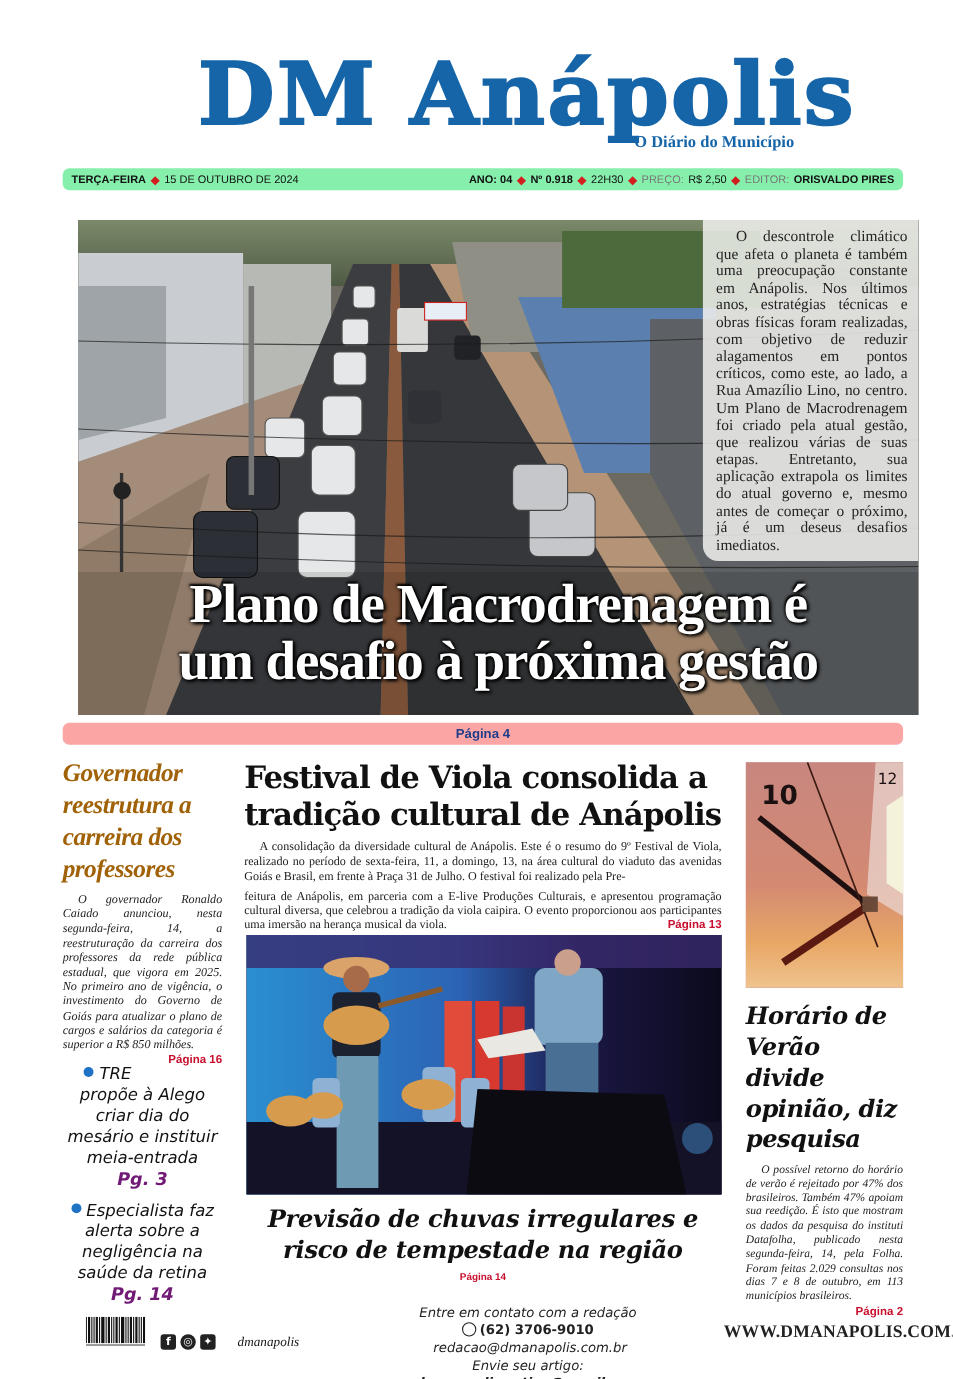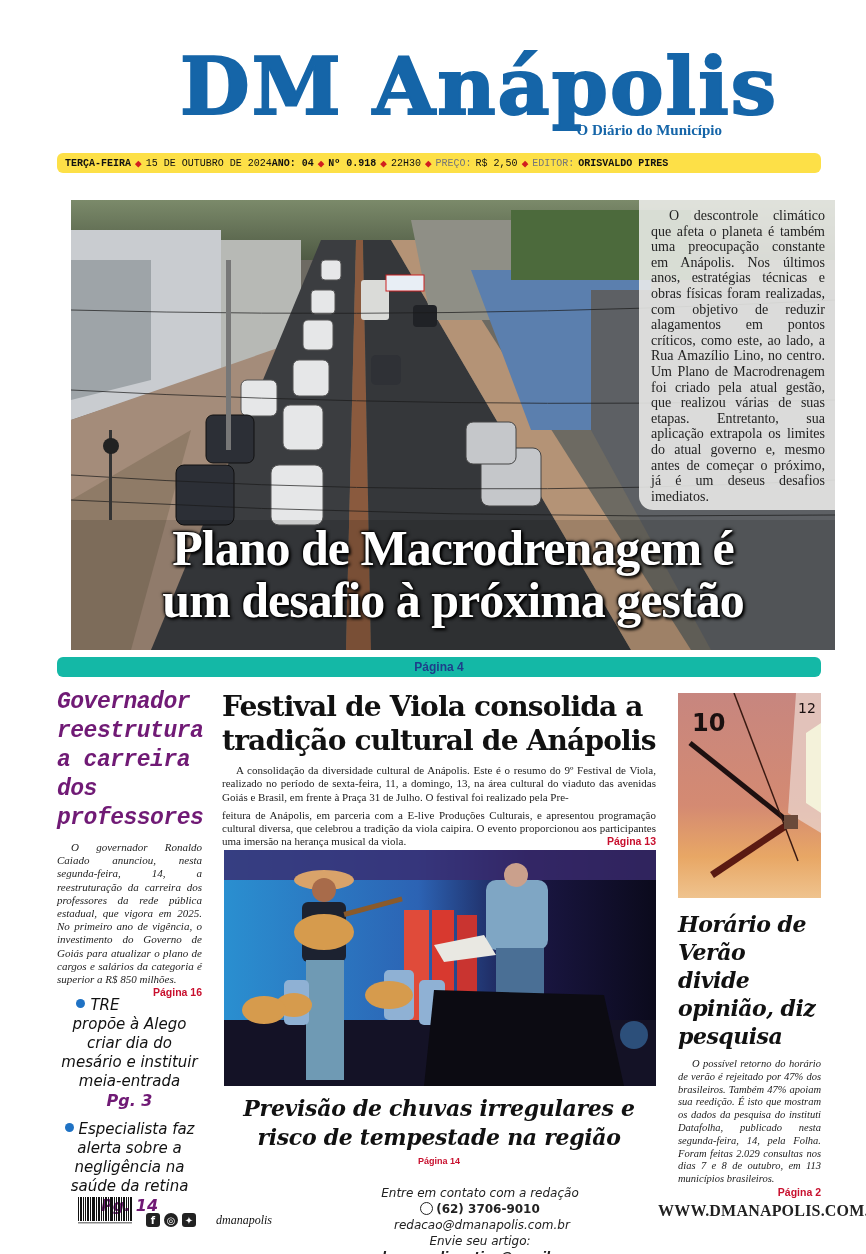--- a/index.html
+++ b/index.html
@@ -5,37 +5,37 @@
   * { box-sizing: border-box; margin: 0; padding: 0; }
   html, body { width: 866px; height: 1254px; background: #ffffff; overflow: hidden; }
   body { position: relative; font-family: "Liberation Serif", serif; color: #111; }
 
   
   .masthead { position: absolute; left: 180px; top: 42px; width: 550px; height: 100px; }
   .logo { font-family: "DejaVu Serif", serif; font-weight: 900; font-size: 78px; color: #1565a8; letter-spacing: 2px; line-height: 90px; transform: scaleX(1.03); transform-origin: left; white-space: nowrap; -webkit-text-stroke: 2px #1565a8; }
   .tagline { position: absolute; right: 8px; top: 80px; font-family: "Liberation Serif", serif; font-weight: bold; font-size: 15px; color: #1565a8; }
 
   
-  .infobar { position: absolute; left: 57px; top: 153px; width: 764px; height: 20px; background: #fde047; border-radius: 6px; display: flex; align-items: center; padding: 0 8px; font-family: Liberation Mono, monospace; font-size: 10px; color: #111; }
+  .infobar { position: absolute; left: 57px; top: 153px; width: 764px; height: 20px; background: #86efac; border-radius: 6px; display: flex; align-items: center; justify-content: space-between; padding: 0 8px; font-family: Liberation Sans, sans-serif; font-size: 10px; color: #111; }
   .infobar .left, .infobar .right { display: flex; align-items: center; gap: 4px; white-space: nowrap; }
   .diamond { color: #d21e1e; font-size: 11px; }
   .b { font-weight: bold; }
   .muted { color: #777; }
 
   
   .hero { position: absolute; left: 71px; top: 200px; width: 764px; height: 450px; overflow: hidden; background: #555; }
   .hero-photo { position: absolute; inset: 0; }
   .hero-summary { position: absolute; right: 0; top: 0; width: 196px; height: 310px; background: rgba(240,240,238,0.86); border-bottom-left-radius: 14px; padding: 8px 10px 8px 12px; font-size: 14px; line-height: 15.6px; text-align: justify; color: #222; text-indent: 18px; }
   .hero-title { position: absolute; left: 0; top: 322px; width: 764px; text-align: center; font-family: "Liberation Serif", serif; font-weight: bold; font-size: 50px; line-height: 52px; color: #fff; letter-spacing: -1px; text-shadow: 0 0 4px #000, 2px 2px 3px #000, -1px -1px 2px #000; }
 
-  .page-bar { position: absolute; left: 57px; top: 657px; width: 764px; height: 20px; background: #14b8a6; border-radius: 6px; text-align: center; font-family: "Liberation Sans", sans-serif; font-weight: bold; font-size: 12px; color: #1e3e8a; line-height: 20px; }
+  .page-bar { position: absolute; left: 57px; top: 657px; width: 764px; height: 20px; background: #fca5a5; border-radius: 6px; text-align: center; font-family: "Liberation Sans", sans-serif; font-weight: bold; font-size: 12px; color: #1e3e8a; line-height: 20px; }
 
   
   .leftcol { position: absolute; left: 57px; top: 688px; width: 145px; }
-  .left-headline { font-family: Liberation Mono, monospace; font-style: italic; font-size: 23px; line-height: 29px; color: #701a75; letter-spacing: -0.5px; }
+  .left-headline { font-family: Liberation Serif, serif; font-style: italic; font-size: 23px; line-height: 29px; color: #a16207; letter-spacing: -0.5px; }
   .left-body { margin-top: 8px; font-size: 11px; line-height: 13.2px; font-style: italic; text-align: justify; text-indent: 14px; color: #222; }
   .red-ref { font-family: "Liberation Sans", sans-serif; font-style: normal; font-weight: bold; color: #c8102e; font-size: 10.5px; float: right; }
   .brief { margin-top: 10px; text-align: center; font-family: "DejaVu Sans", sans-serif; font-style: italic; font-size: 15px; line-height: 19px; color: #111; }
   .brief .dot { display: inline-block; width: 9px; height: 9px; border-radius: 50%; background: #1f72c4; margin-right: 5px; vertical-align: 2px; }
   .brief .pg { display: block; font-weight: bold; font-size: 16px; color: #701a75; }
 
   
   .centercol { position: absolute; left: 222px; top: 690px; width: 434px; }
   .center-headline { font-family: "DejaVu Serif", serif; font-weight: bold; font-size: 28px; line-height: 34px; color: #111; letter-spacing: -0.8px; }
   .center-body { margin-top: 6px; display: flex; gap: 5px; font-size: 11px; line-height: 13.3px; color: #222; text-align: justify; flex-direction: column; }

